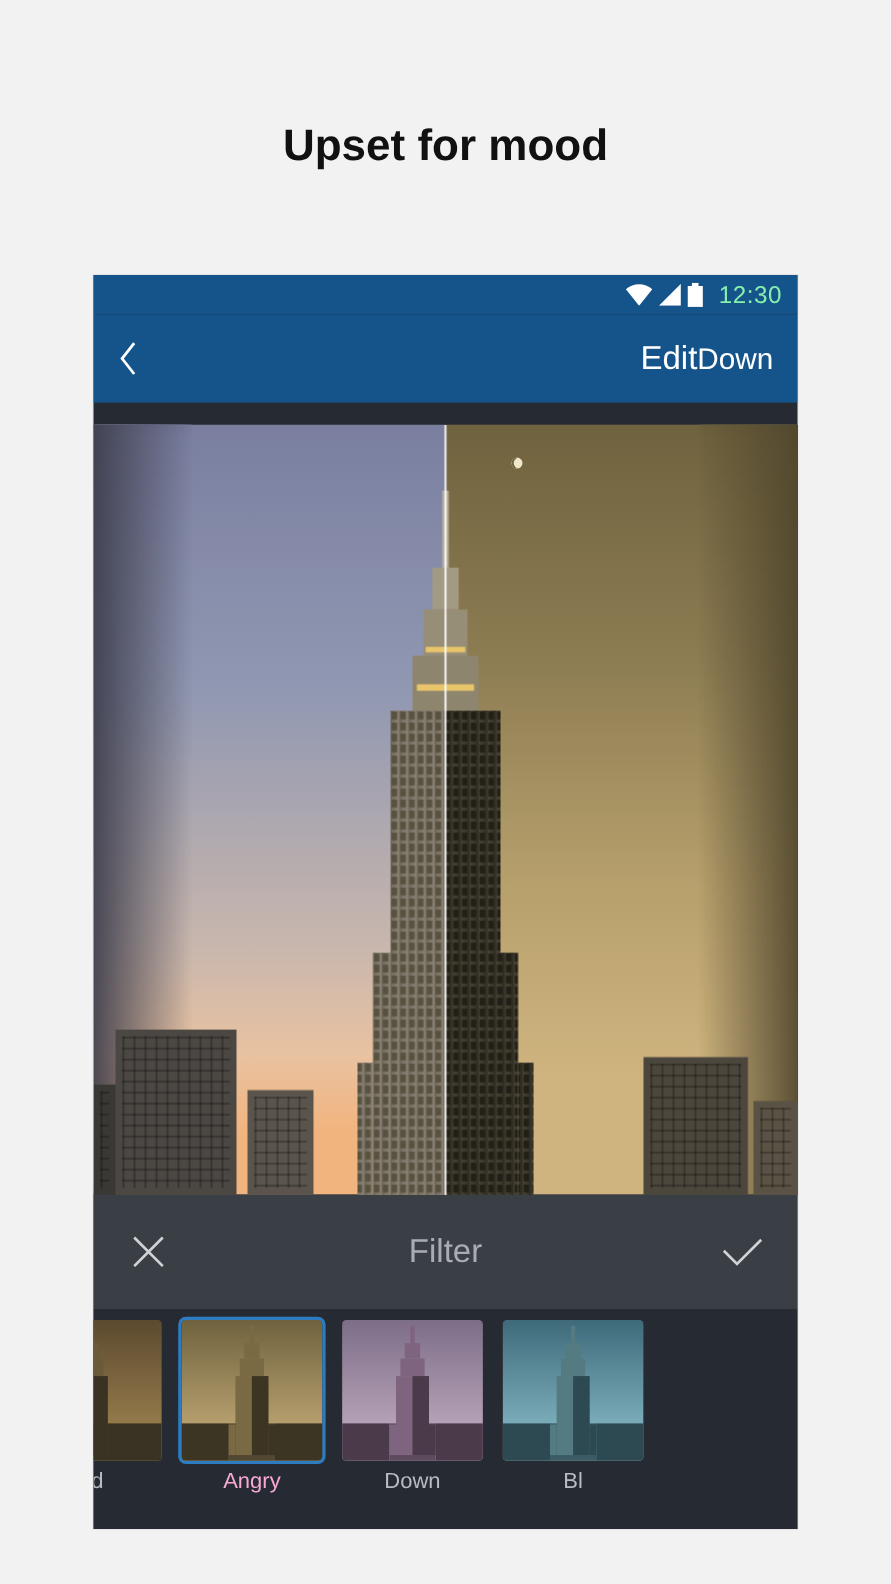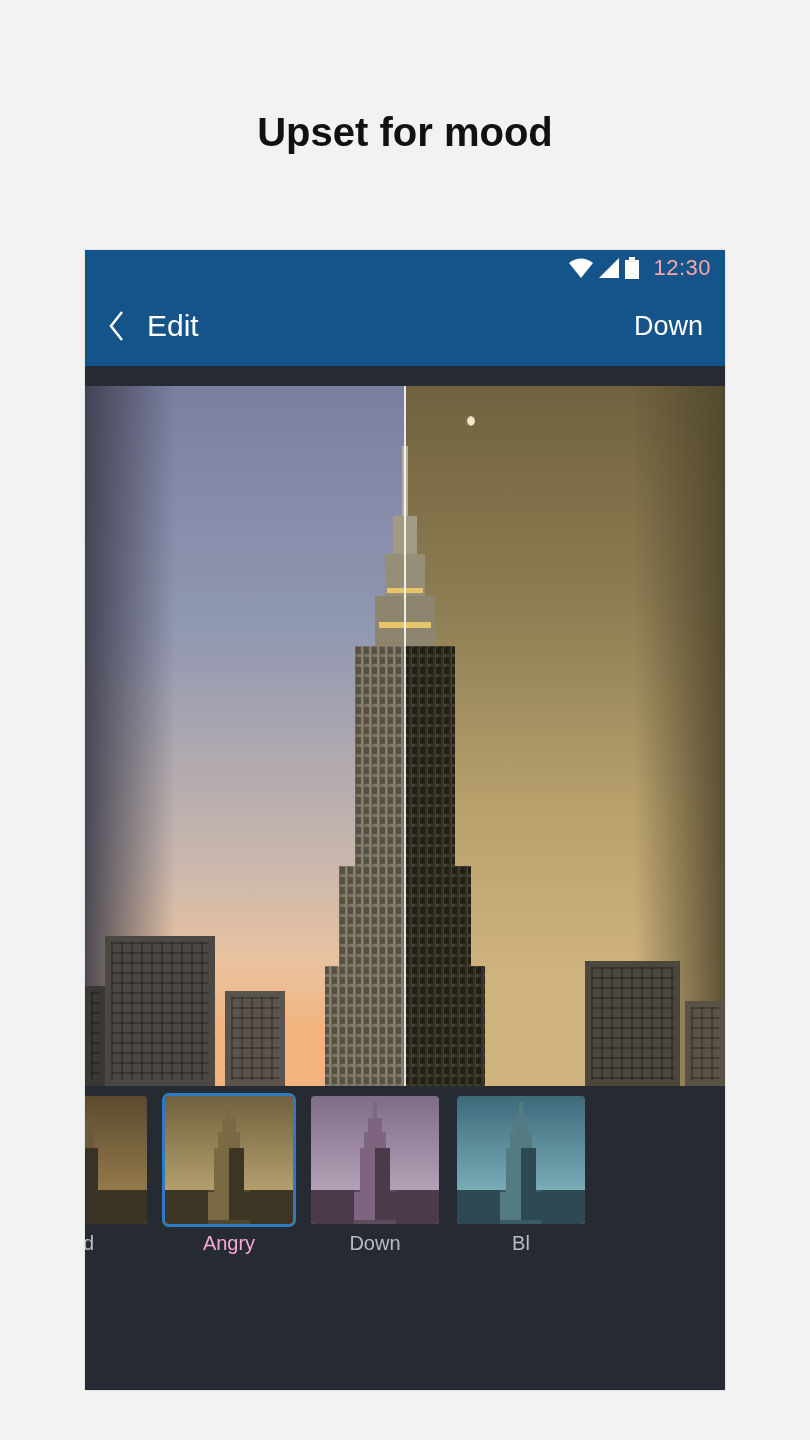--- a/index.html
+++ b/index.html
@@ -31,37 +31,37 @@
   }
   
   .statusbar {
     height: 36px;
     background: #15548b;
     display: flex;
     align-items: center;
     justify-content: flex-end;
     padding: 0 14px;
     gap: 6px;
-    color: #fca5a5;
+    color: #86efac;
     font-size: 22px;
   }
   .statusbar svg { display: block; }
   .status-time { font-size: 22px; margin-left: 8px; letter-spacing: 0.5px; }
   
   .navbar {
     height: 80px;
     background: #15548b;
     display: flex;
     align-items: center;
     justify-content: space-between;
     padding: 0 22px;
     color: #fff;
   }
   .navbar .back { width: 40px; display:flex; align-items:center; }
-  .navbar .nav-title { font-size: 30px; font-weight: 500; flex:1; text-align:left; }
+  .navbar .nav-title { font-size: 30px; font-weight: 500; flex:1; text-align:right; }
   .navbar .done { font-size: 27px; font-weight: 400; }
   
   .preview {
     height: 700px;
     background: #3a3e45;
     position: relative;
     overflow: hidden;
     margin-top: 20px;
   }
   .preview .half {
@@ -297,20 +297,34 @@
         <rect x="10" y="520" width="14" height="120" fill="url(#winL)"></rect>
         <rect x="156" y="520" width="14" height="120" fill="url(#winR)"></rect>
 
         <rect x="64" y="176" width="52" height="6" fill="#e8c56b"></rect>
         <rect x="72" y="142" width="36" height="5" fill="#e8c56b"></rect>
       </svg>
     </div>
     <div class="divider"></div>
   </div>
 
+  <div class="filter-toolbar">
+    <div class="tb-icon">
+      <svg width="34" height="34" viewBox="0 0 34 34">
+          <line x1="4" y1="4" x2="30" y2="30" stroke="#cfd2d6" stroke-width="2.5"></line>
+          <line x1="30" y1="4" x2="4" y2="30" stroke="#cfd2d6" stroke-width="2.5"></line>
+        </svg>
+    </div>
+    <div class="label">Filter</div>
+    <div class="tb-icon">
+      <svg width="40" height="30" viewBox="0 0 40 30">
+          <polyline points="3,14 15,26 37,4" fill="none" stroke="#cfd2d6" stroke-width="2.5"></polyline>
+        </svg>
+    </div>
+  </div>
 
   <div class="thumbs-wrap">
     <div class="thumbs" id="thumbs">
         <div class="thumb">
     <div class="pic">
       <div class="sky" style="background:linear-gradient(#5b4a2f,#a88a54)"></div>
       <div class="lowrow">
 
         <div style="background:#3a3222;opacity:.85"></div>
         <div style="background:#3a3222"></div>

